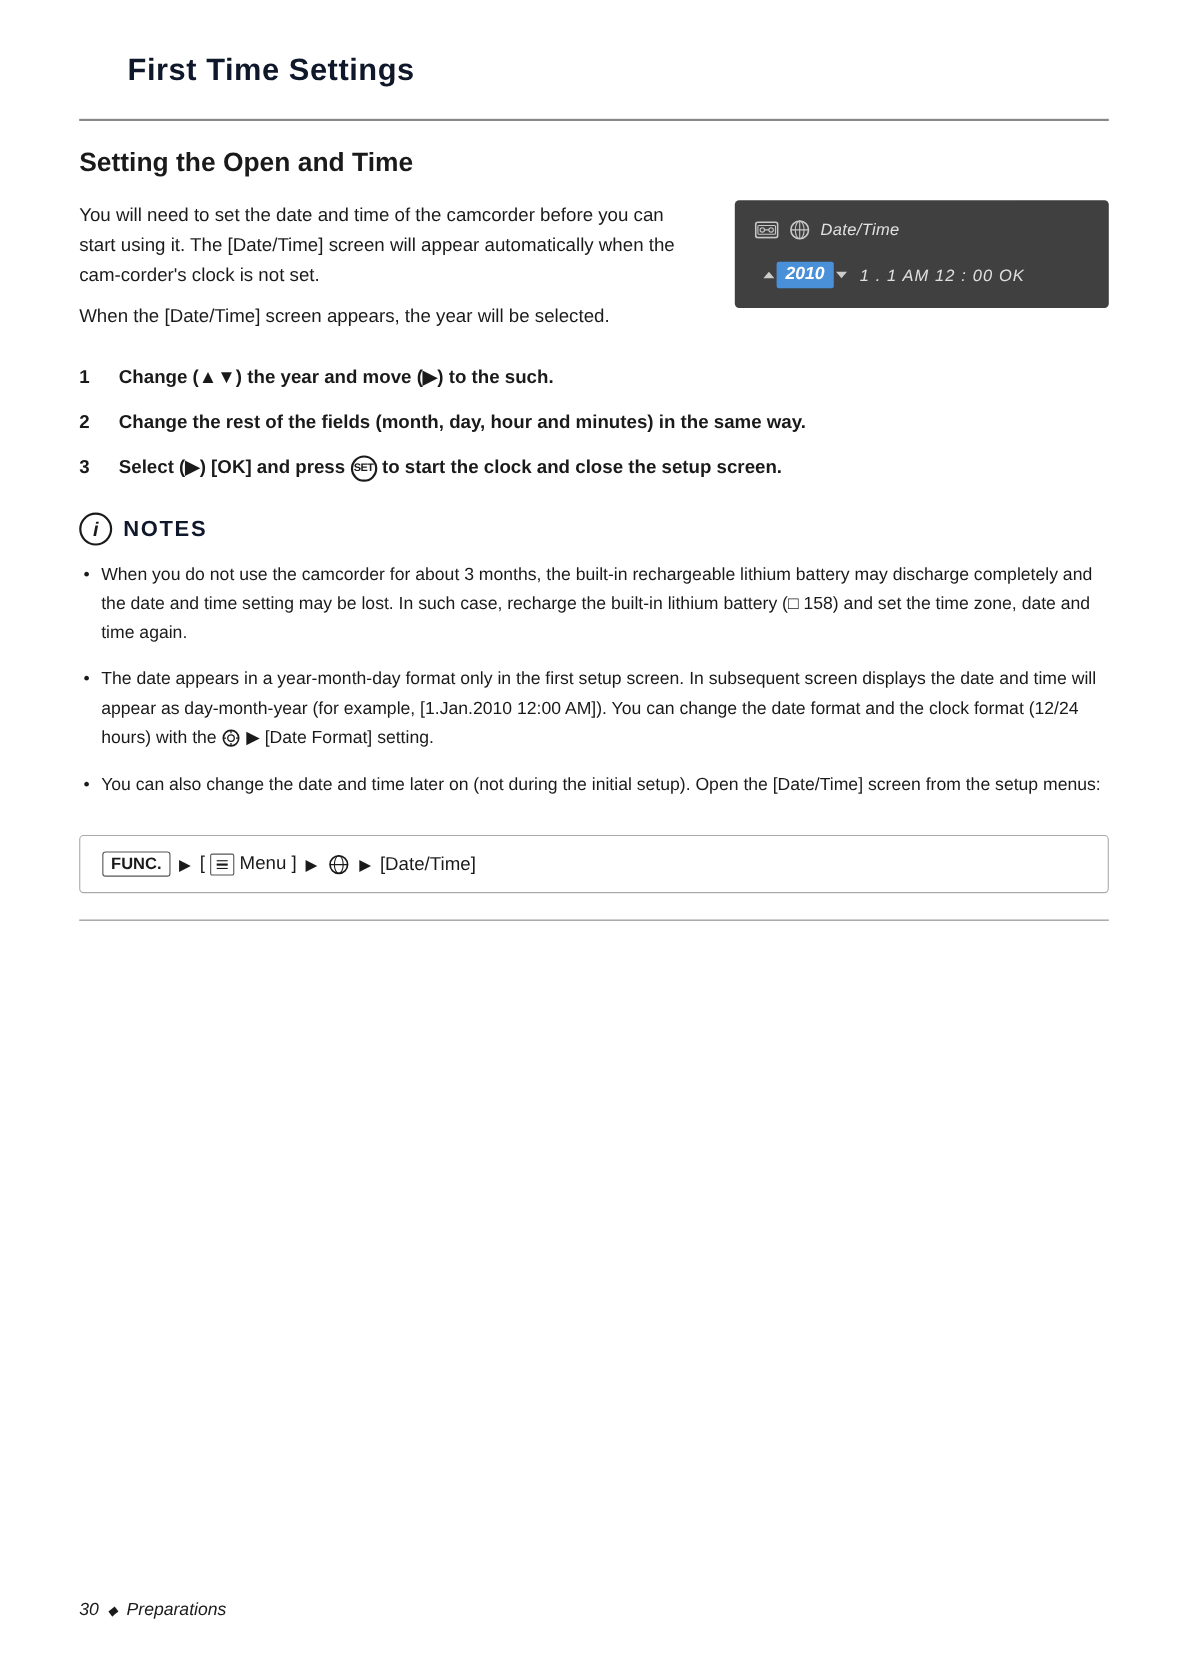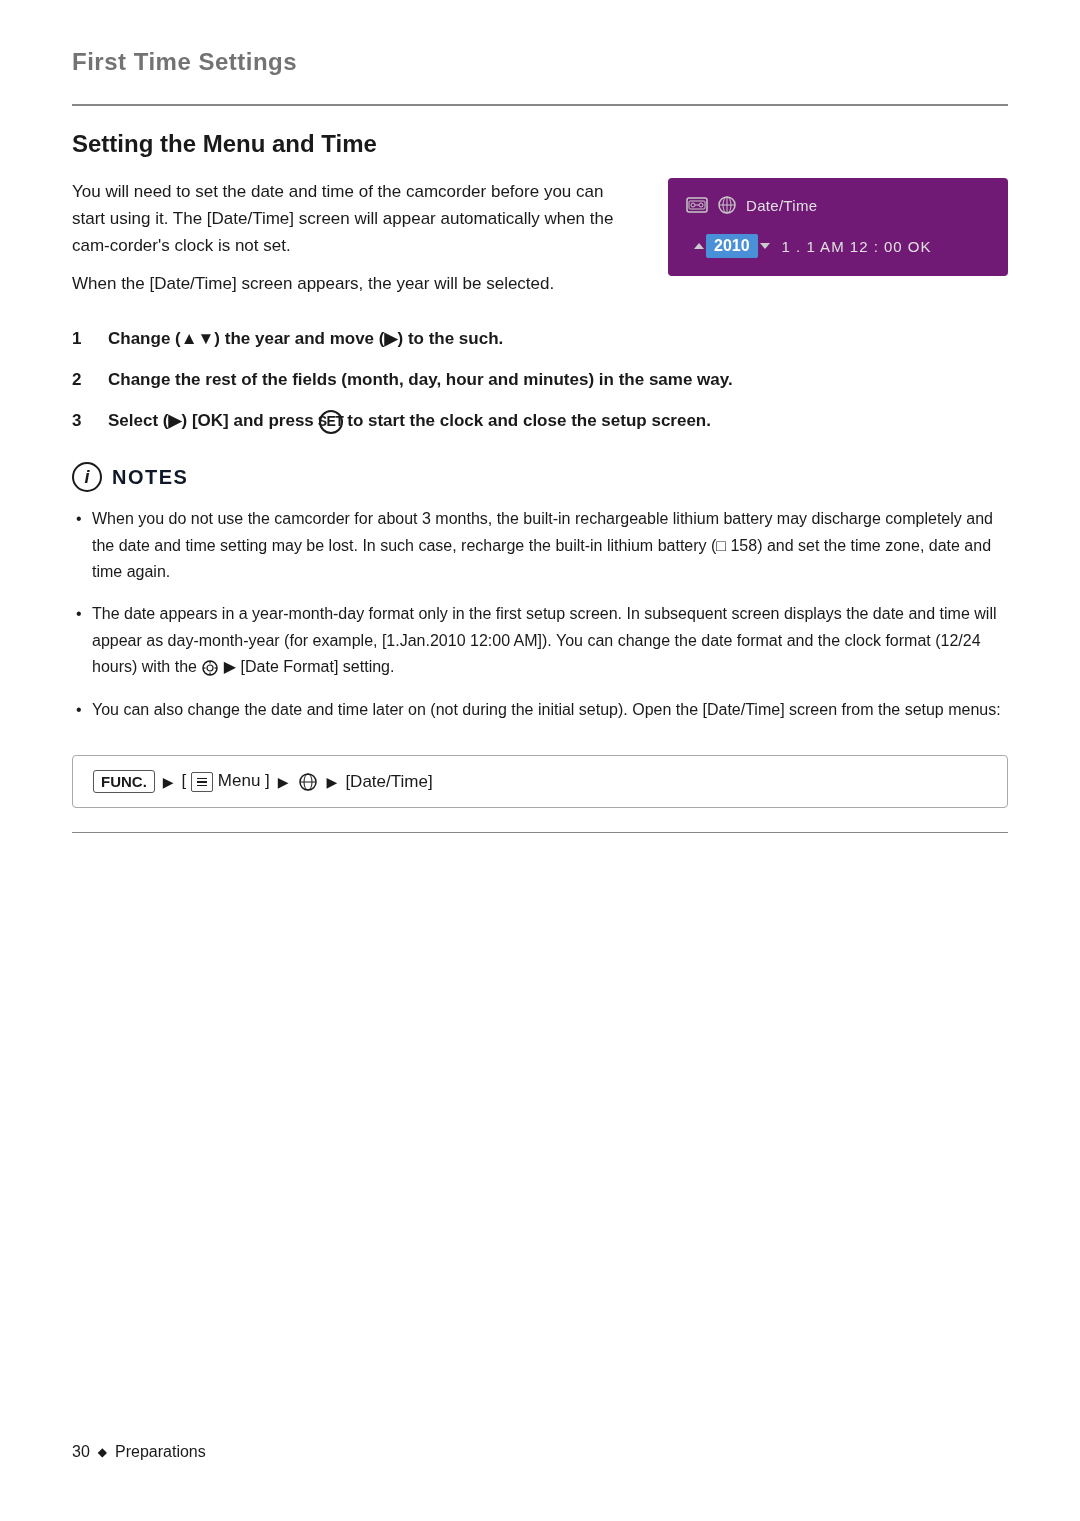--- a/index.html
+++ b/index.html
@@ -11,25 +11,26 @@
       color: #1a1a1a;
       position: relative;
     }
 
     .page-container {
       padding: 48px 72px 60px 72px;
     }
 
     
     .page-title {
-      font-size: 24px;
-      font-weight: bold;
-      color: #737373;
+      font-size: 28px;
+      font-weight: bold;
+      color: #0f172a;
       margin-bottom: 28px;
       letter-spacing: 0.5px;
+      margin-left: 44px;
     }
 
     
     .section-divider {
       border: none;
       border-top: 2px solid #888;
       margin-bottom: 24px;
     }
 
     
@@ -56,25 +57,26 @@
     }
 
     .intro-text p + p {
       margin-top: 10px;
     }
 
     
     .camera-screen {
       width: 340px;
       min-width: 340px;
-      background: #701a75;
+      background: #404040;
       border-radius: 4px;
       padding: 16px 18px 18px 18px;
       color: #e8e8e8;
       font-size: 15px;
+      font-style: italic;
     }
 
     .screen-top-bar {
       display: flex;
       align-items: center;
       gap: 8px;
       margin-bottom: 18px;
     }
 
     .screen-icon-tape {
@@ -168,21 +170,21 @@
       font-weight: bold;
     }
     .icon-set-button {
       display: inline-flex;
       align-items: center;
       justify-content: center;
       width: 24px;
       height: 24px;
       border: 2px solid #1a1a1a;
       border-radius: 50%;
-      font-size: 14px;
+      font-size: 10px;
       font-weight: bold;
       vertical-align: middle;
       letter-spacing: -0.5px;
     }
 
     
     .notes-section {
       margin-bottom: 32px;
     }
 
@@ -295,27 +297,28 @@
       align-items: center;
       justify-content: center;
       width: 22px;
       height: 22px;
       vertical-align: middle;
     }
 
     
     .page-footer {
       position: absolute;
-      bottom: 60px;
+      bottom: 48px;
       left: 72px;
       display: flex;
       align-items: center;
       gap: 8px;
       font-size: 16px;
       color: #1a1a1a;
+      font-style: italic;
     }
 
     .footer-diamond {
       color: #1a1a1a;
       font-size: 12px;
     }
 
     .bottom-divider {
       border: none;
       border-top: 1.5px solid #888;
@@ -324,21 +327,21 @@
   </style>
 </head>
 <body>
 
 <div class="page-container">
 
   <h1 class="page-title">First Time Settings</h1>
 
   <hr class="section-divider">
 
-  <h2 class="section-heading">Setting the Menu and Time</h2>
+  <h2 class="section-heading">Setting the Open and Time</h2>
 
   <div class="intro-row">
     <div class="intro-text">
       <p>You will need to set the date and time of the camcorder before you can start using it. The [Date/Time] screen will appear automatically when the cam-corder's clock is not set.</p>
       <p>When the [Date/Time] screen appears, the year will be selected.</p>
     </div>
 
     <div class="camera-screen">
       <div class="screen-top-bar">
 

